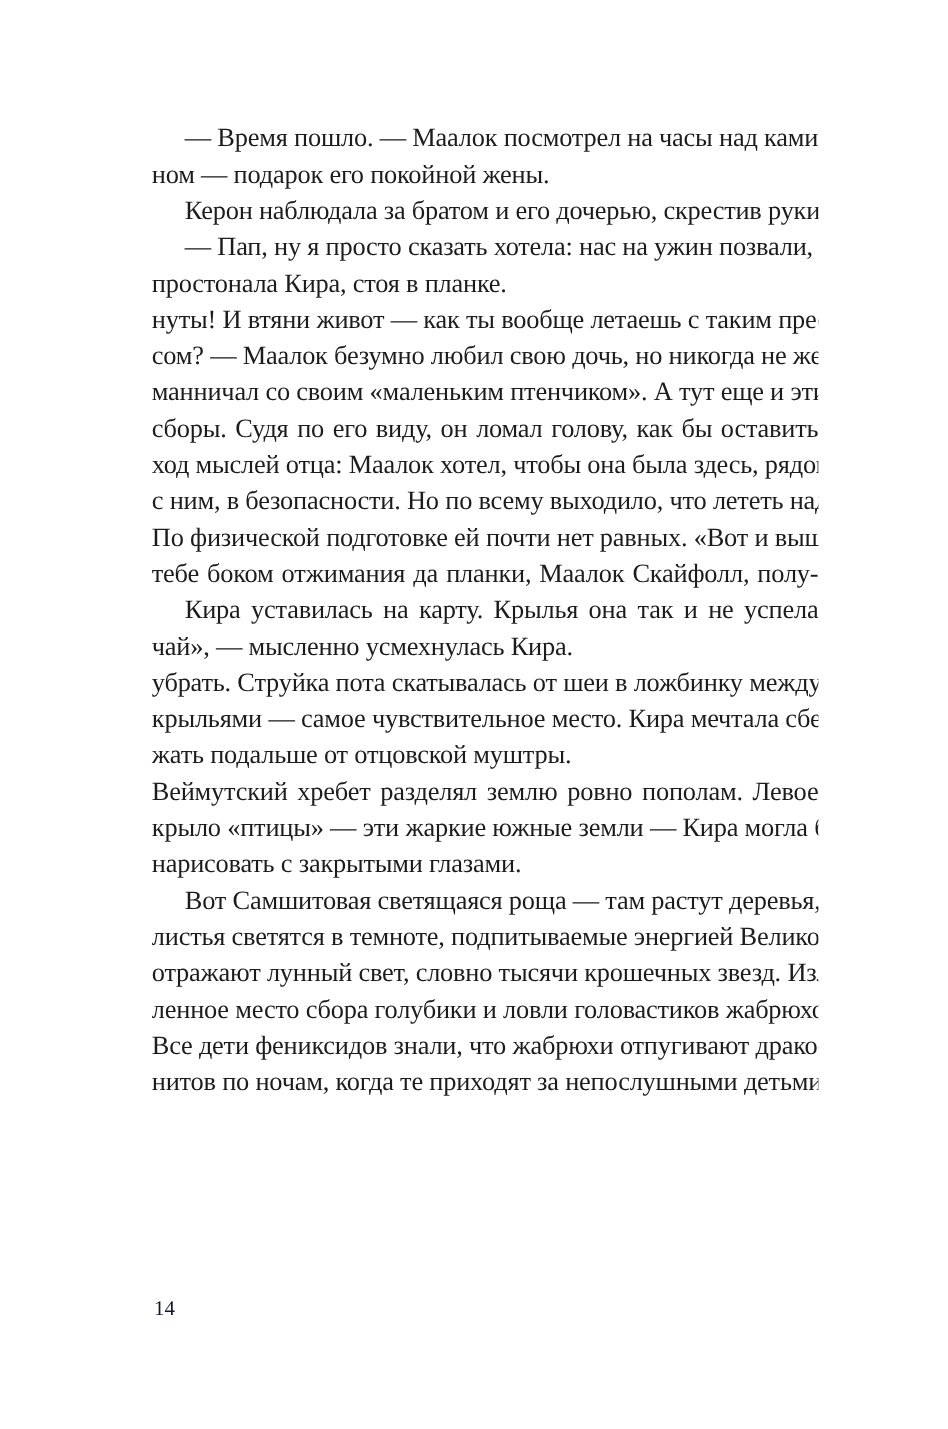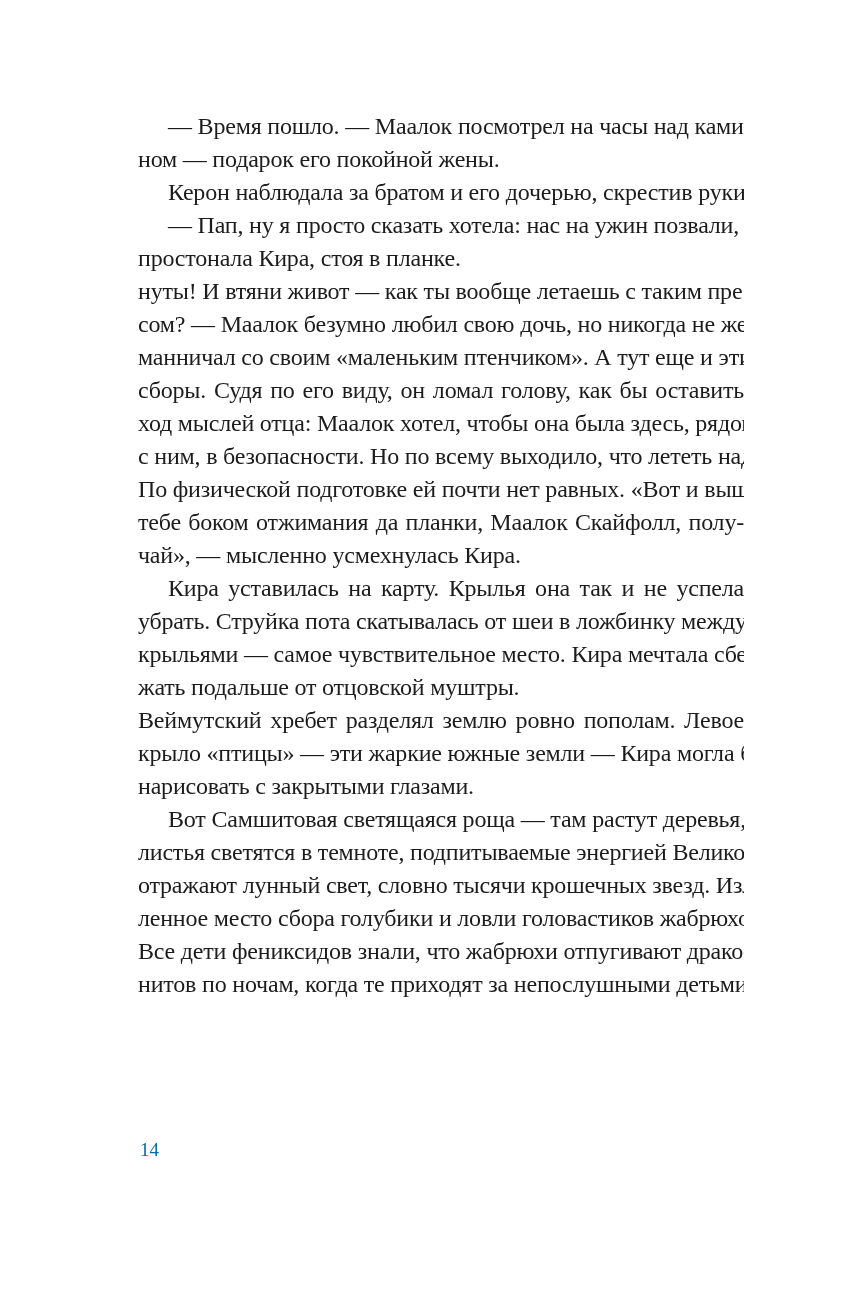--- a/index.html
+++ b/index.html
@@ -39,46 +39,46 @@
   }
   .line.first {
     text-indent: 30px;
   }
   .line.plast {
     text-align-last: left;
   }
   .page-number {
     position: absolute;
     left: 140px;
-    top: 1138px;
+    top: 1178px;
     font-size: 19px;
     line-height: 24px;
-    color: #0369a1;
+    color: #0f172a;
   }
 </style>
 </head>
 <body>
 
 <div class="page">
   <div class="text-block">
       <div class="line first">— Время пошло. — Маалок посмотрел на часы над ками-</div>
       <div class="line plast">ном — подарок его покойной жены.</div>
       <div class="line first">Керон наблюдала за братом и его дочерью, скрестив руки</div>
       <div class="line first">— Пап, ну я просто сказать хотела: нас на ужин позвали, —</div>
       <div class="line plast">простонала Кира, стоя в планке.</div>
       <div class="line">нуты! И втяни живот — как ты вообще летаешь с таким прес-</div>
       <div class="line">сом? — Маалок безумно любил свою дочь, но никогда не же-</div>
       <div class="line">манничал со своим «маленьким птенчиком». А тут еще и эти</div>
       <div class="line">сборы. Судя по его виду, он ломал голову, как бы оставить</div>
       <div class="line">ход мыслей отца: Маалок хотел, чтобы она была здесь, рядом</div>
       <div class="line">с ним, в безопасности. Но по всему выходило, что лететь надо.</div>
       <div class="line">По физической подготовке ей почти нет равных. «Вот и вышли</div>
       <div class="line">тебе боком отжимания да планки, Маалок Скайфолл, полу-</div>
+      <div class="line first">Кира уставилась на карту. Крылья она так и не успела</div>
       <div class="line plast">чай», — мысленно усмехнулась Кира.</div>
-      <div class="line first">Кира уставилась на карту. Крылья она так и не успела</div>
       <div class="line">убрать. Струйка пота скатывалась от шеи в ложбинку между</div>
       <div class="line">крыльями — самое чувствительное место. Кира мечтала сбе-</div>
       <div class="line plast">жать подальше от отцовской муштры.</div>
       <div class="line">Веймутский хребет разделял землю ровно пополам. Левое</div>
       <div class="line">крыло «птицы» — эти жаркие южные земли — Кира могла бы</div>
       <div class="line plast">нарисовать с закрытыми глазами.</div>
       <div class="line first">Вот Самшитовая светящаяся роща — там растут деревья, чьи</div>
       <div class="line">листья светятся в темноте, подпитываемые энергией Великой</div>
       <div class="line">отражают лунный свет, словно тысячи крошечных звезд. Излюб-</div>
       <div class="line">ленное место сбора голубики и ловли головастиков жабрюхов.</div>

